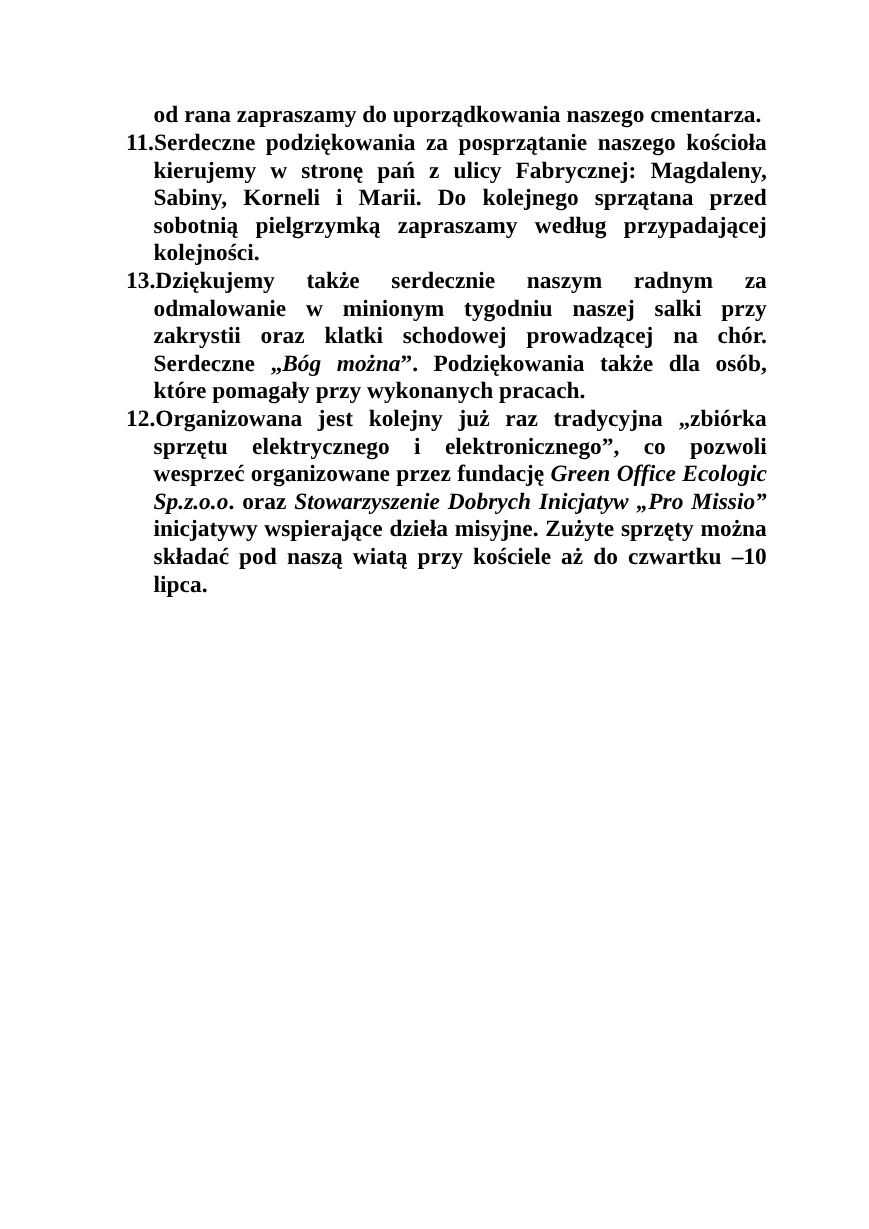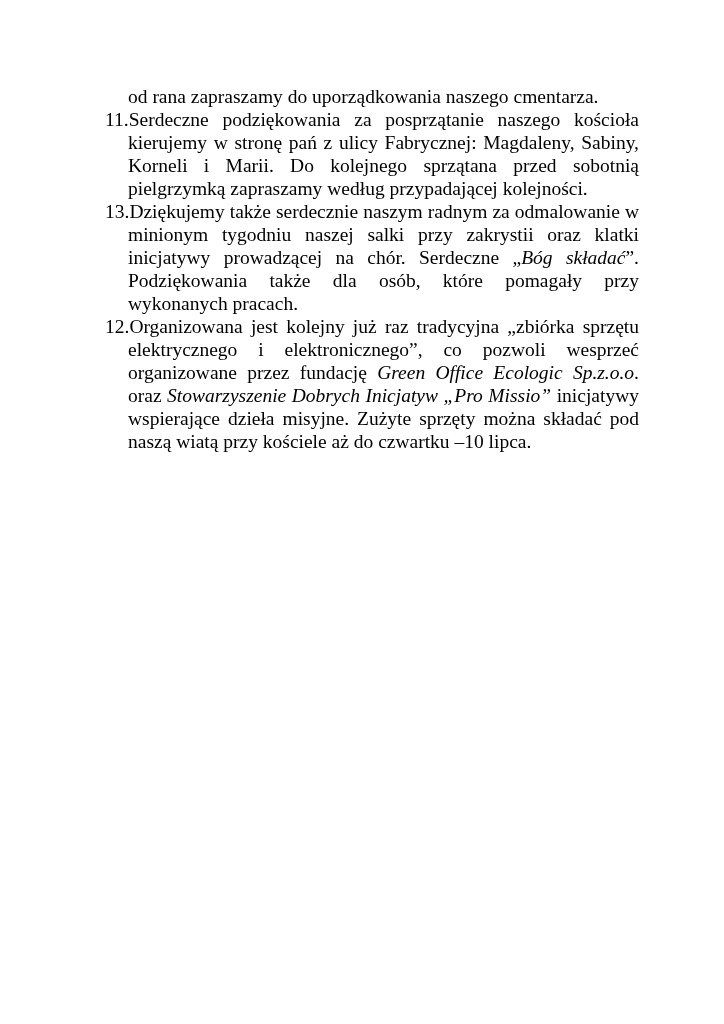--- a/index.html
+++ b/index.html
@@ -1,15 +1,15 @@
 <!DOCTYPE html>
 <html><head>
 <meta charset="utf-8">
 <style>
-  * { margin: 0; padding: 0; box-sizing: border-box; }
+  * { margin: 0; padding: 0; box-sizing: border-box; font-weight: bold; }
   html, body { background: #ffffff; }
   .page {
     position: relative;
     width: 724px;
     height: 1024px;
     background: #ffffff;
     color: #000000;
     font-family: "Liberation Serif", "DejaVu Serif", serif;
     font-size: 19.5px;
     line-height: 23px;
@@ -36,18 +36,18 @@
 </head>
 <body>
 
 <div class="page">
   <div class="text-block">
 
     <p class="continuation">od rana zapraszamy do uporządkowania naszego cmentarza.</p>
 
     <div class="list-item"><span class="item-number">11.</span><span class="item-text"><span>Serdeczne podziękowania za posprzątanie naszego kościoła kierujemy w stronę pań z ulicy Fabrycznej: Magdaleny, Sabiny, Korneli i Marii. Do kolejnego sprzątana przed sobotnią pielgrzymką zapraszamy według przypadającej kolejności.</span></span></div>
 
-    <div class="list-item"><span class="item-number">13.</span><span class="item-text"><span>Dziękujemy także serdecznie naszym radnym za odmalowanie w minionym tygodniu naszej salki przy zakrystii oraz klatki inicjatywy prowadzącej na chór. Serdeczne „</span><span class="it">Bóg składać</span><span>”. Podziękowania także dla osób, które pomagały przy wykonanych pracach.</span></span></div>
+    <div class="list-item"><span class="item-number">13.</span><span class="item-text"><span>Dziękujemy także serdecznie naszym radnym za odmalowanie w minionym tygodniu naszej salki przy zakrystii oraz klatki schodowej prowadzącej na chór. Serdeczne „</span><span class="it">Bóg można</span><span>”. Podziękowania także dla osób, które pomagały przy wykonanych pracach.</span></span></div>
 
     <div class="list-item"><span class="item-number">12.</span><span class="item-text"><span>Organizowana jest kolejny już raz tradycyjna „zbiórka sprzętu elektrycznego i elektronicznego”, co pozwoli wesprzeć organizowane przez fundację </span><span class="it">Green Office Ecologic Sp.z.o.o</span><span>. oraz </span><span class="it">Stowarzyszenie Dobrych Inicjatyw „Pro Missio”</span><span> inicjatywy wspierające dzieła misyjne. Zużyte sprzęty można składać pod naszą wiatą przy kościele aż do czwartku –10 lipca.</span></span></div>
 
   </div>
 </div>
 
 </body></html>

